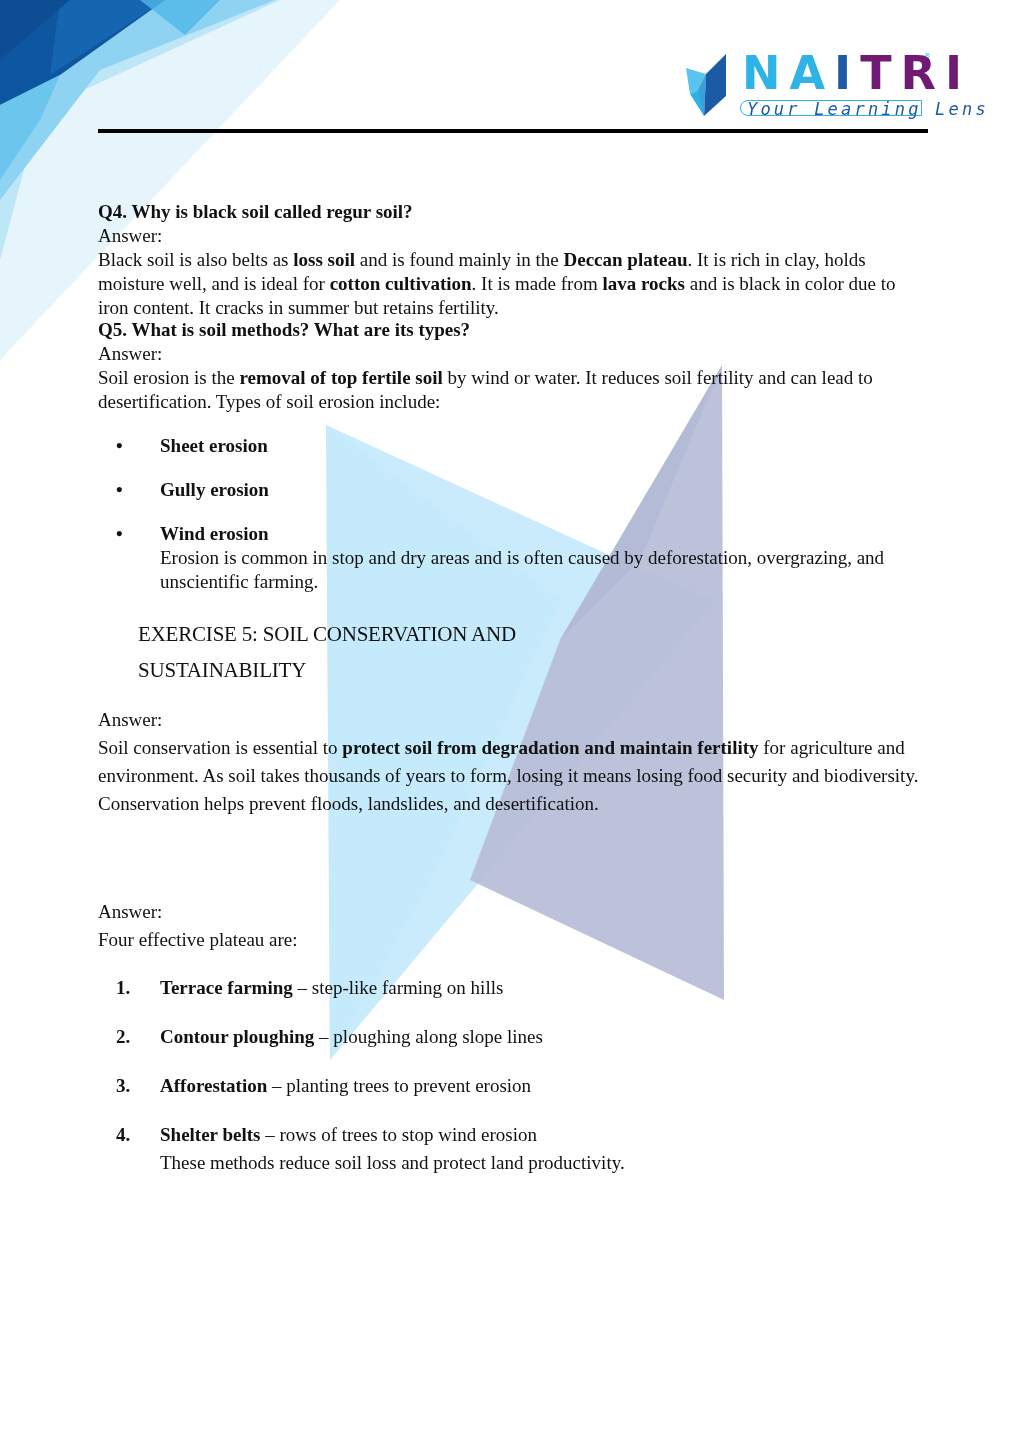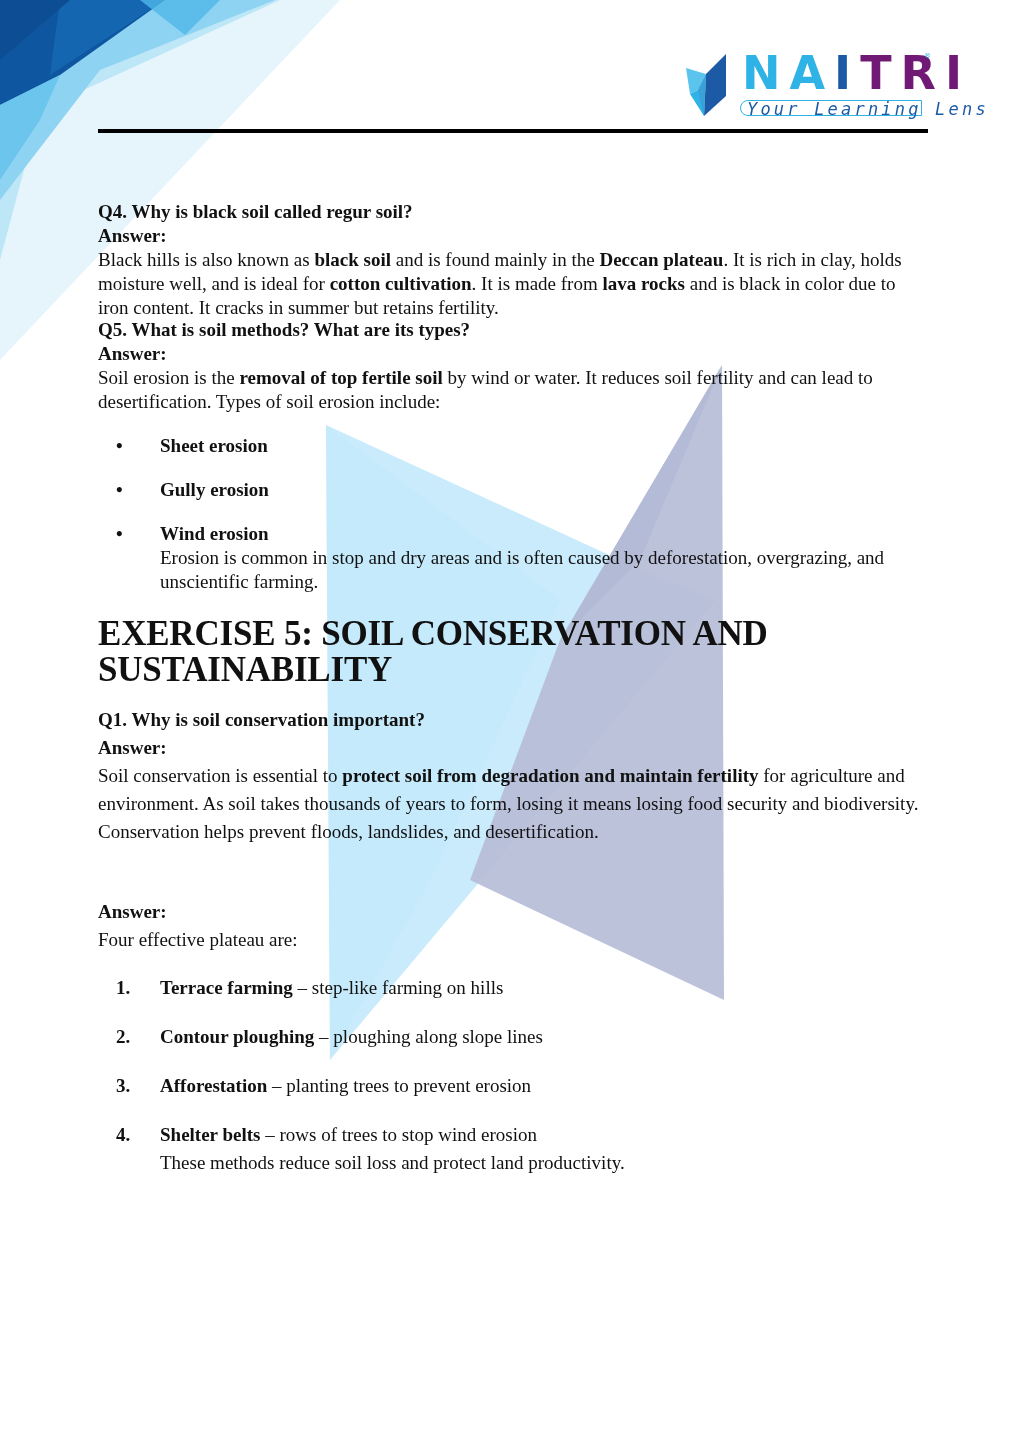--- a/index.html
+++ b/index.html
@@ -14,30 +14,30 @@
     .logo-word .na { color: #2fb3e6; }
     .logo-word .i { color: #1d5aa6; }
     .logo-word .tri { color: #701a75; }
     .logo-tag { position: absolute; left: 56px; top: 52px; width: 182px; height: 16px; border: 1.5px solid #2fb3e6;
                 border-radius: 8px 0 0 8px; font-family: "DejaVu Sans Mono", monospace; font-style: italic;
                 font-size: 17px; color: #1d5aa6; letter-spacing: 3.2px; line-height: 16px; padding-left: 6px; box-sizing: border-box; white-space: nowrap; }
     .logo-reg { position: absolute; left: 240px; top: 4px; font-size: 7px; color: #2fb3e6; font-family: "DejaVu Sans", sans-serif; }
     .rule { position: absolute; left: 98px; top: 129px; width: 830px; height: 4px; background: #000; z-index: 2; }
     .content { position: absolute; left: 98px; top: 152px; width: 830px; z-index: 2; font-size: 19px; line-height: 24px; }
     .q { font-weight: bold; }
-    .ans { font-weight: bold; }
+    .ans { font-weight: normal; }
     p { margin: 0; }
     b { font-weight: bold; }
     .block { position: absolute; left: 0; width: 830px; }
     ul.bul { list-style: none; margin: 0; padding: 0; }
     ul.bul li, ol.num li { position: relative; padding-left: 62px; }
     .bmark { position: absolute; left: 18px; top: 0; font-weight: bold; }
     ol.num { list-style: none; margin: 0; padding: 0; }
     .nmark { position: absolute; left: 18px; top: 0; font-weight: bold; }
-    .heading { font-size: 35px; line-height: 36px; font-weight: bold; letter-spacing: -0.2px; }
+    .heading { font-size: 21px; line-height: 36px; font-weight: normal; letter-spacing: -0.2px; margin-left: 40px; }
     .wide { line-height: 28px; }
   </style>
 </head>
 <body>
 
 <svg class="corner-deco" viewBox="0 0 340 360" width="340" height="360">
   <polygon points="0,0 340,0 0,360" fill="#e6f5fc"></polygon>
   <polygon points="0,0 280,0 40,110 0,260" fill="#bde6f7"></polygon>
   <polygon points="0,0 275,0 100,70 0,200" fill="#8fd3f2"></polygon>
   <polygon points="0,0 165,0 60,75 0,105" fill="#0f56a0"></polygon>
@@ -68,41 +68,40 @@
   <div class="logo-tag">Your Learning Lens</div>
 </div>
 
 <div class="rule"></div>
 
 <div class="content">
 
   <div class="block" style="top:4px;margin-top:44px;">
     <p class="q">Q4. Why is black soil called regur soil?</p>
     <p class="ans">Answer:</p>
-    <p><span>Black hills is also known as </span><b>black soil</b><span> and is found mainly in the </span><b>Deccan plateau</b><span>. It is rich in clay, holds moisture well, and is ideal for </span><b>cotton cultivation</b><span>. It is made from </span><b>lava rocks</b><span> and is black in color due to iron content. It cracks in summer but retains fertility.</span></p>
+    <p><span>Black soil is also belts as </span><b>loss soil</b><span> and is found mainly in the </span><b>Deccan plateau</b><span>. It is rich in clay, holds moisture well, and is ideal for </span><b>cotton cultivation</b><span>. It is made from </span><b>lava rocks</b><span> and is black in color due to iron content. It cracks in summer but retains fertility.</span></p>
   </div>
 
   <div class="block" style="top:166px;">
     <p class="q">Q5. What is soil methods? What are its types?</p>
     <p class="ans">Answer:</p>
     <p><span>Soil erosion is the </span><b>removal of top fertile soil</b><span> by wind or water. It reduces soil fertility and can lead to desertification. Types of soil erosion include:</span></p>
     <ul class="bul" style="margin-top:20px;">
       <li style="margin-bottom:20px;"><span class="bmark">•</span><b>Sheet erosion</b></li>
       <li style="margin-bottom:20px;"><span class="bmark">•</span><b>Gully erosion</b></li>
       <li><span class="bmark">•</span><b>Wind erosion</b><br><span>Erosion is common in stop and dry areas and is often caused by deforestation, overgrazing, and unscientific farming.</span></li>
     </ul>
   </div>
 
   <div class="block heading" style="top:464px;">
     <div>EXERCISE 5: SOIL CONSERVATION AND</div>
     <div>SUSTAINABILITY</div>
   </div>
 
   <div class="block wide" style="top:554px;">
-    <p class="q">Q1. Why is soil conservation important?</p>
     <p class="ans">Answer:</p>
     <p><span>Soil conservation is essential to </span><b>protect soil from degradation and maintain fertility</b><span> for agriculture and environment. As soil takes thousands of years to form, losing it means losing food security and biodiversity. Conservation helps prevent floods, landslides, and desertification.</span></p>
   </div>
 
   <div class="block wide" style="top:746px;">
     <p class="ans">Answer:</p>
     <p>Four effective plateau are:</p>
     <ol class="num" style="margin-top:20px;">
       <li style="margin-bottom:21px;"><span class="nmark">1.</span><b>Terrace farming</b><span> – step-like farming on hills</span></li>
       <li style="margin-bottom:21px;"><span class="nmark">2.</span><b>Contour ploughing</b><span> – ploughing along slope lines</span></li>

